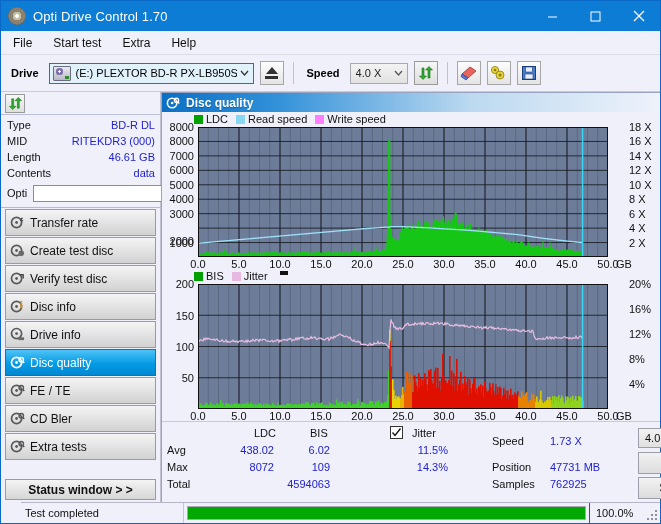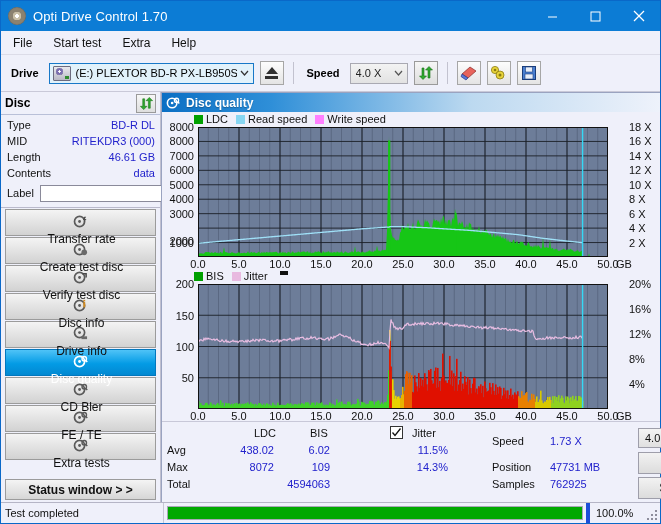--- a/index.html
+++ b/index.html
@@ -121,21 +121,21 @@
     background:radial-gradient(circle,#fff 0 16%,#ffffcc 18% 34%,#d9d96a 36% 74%,#f2f2b0 76% 88%,#a8a84a 90% 100%);
     border:1px solid #8a8a3a;box-sizing:border-box;
   }
 
   
   .nav{padding:0;margin:0;}
   .nav-item{
     height:27px;margin:1px 4px 0 4px;display:flex;align-items:center;
     background:linear-gradient(#f4f4f4,#d2d2d2);
     border:1px solid #9b9b9b;box-sizing:border-box;
-    font-size:12px;color:#111;flex-direction:column;
+    font-size:12px;color:#111;
   }
   .nav-item.active{
     background:linear-gradient(#4fc3f7,#039be5 55%,#0288d1);
     border:1px solid #0277bd;color:#fff;
   }
   .nav-ico{width:22px;flex:0 0 22px;display:flex;align-items:center;justify-content:center;}
   .nav-label{padding-left:2px;}
   .nav-spacer{flex:1;}
   .status-win-btn{
     height:21px;margin:3px 4px 2px 4px;border:1px solid #9b9b9b;
@@ -188,28 +188,28 @@
   }
   .btn-start{
     position:absolute;left:6px;width:92px;height:22px;
     background:linear-gradient(#f2f2f2,#dcdcdc);border:1px solid #9e9eaa;box-sizing:border-box;
     display:flex;align-items:center;justify-content:center;font-size:12px;color:#111;
   }
 
   
   .statusbar{
     height:20px;flex:0 0 20px;display:flex;align-items:stretch;background:#eff0fa;
-    border-top:1px solid #b5b5c6;font-size:11px;
+    border-top:1px solid #b5b5c6;font-size:11px;margin-left:20px;
   }
   .sb-text{width:158px;flex:0 0 158px;display:flex;align-items:center;padding-left:4px;color:#111;
            border-right:1px solid #c6c6d4;}
   .sb-prog-wrap{flex:1;display:flex;align-items:center;padding:2px 3px;}
   .sb-prog{flex:1;height:14px;background:#e8e8ee;border:1px solid #a8a8b6;box-sizing:border-box;position:relative;}
   .sb-prog-fill{position:absolute;left:0;top:0;bottom:0;background:#00a800;}
-  .sb-pct{width:64px;flex:0 0 64px;display:flex;align-items:center;padding-left:6px;border-left:4px solid #1d4ed8;color:#111;}
+  .sb-pct{width:64px;flex:0 0 64px;display:flex;align-items:center;padding-left:6px;border-left:1px solid #1d4ed8;color:#111;}
   .sb-time{width:96px;flex:0 0 96px;display:flex;align-items:center;justify-content:flex-end;padding-right:14px;border-left:1px solid #c6c6d4;color:#111;}
   .grip{position:absolute;right:2px;bottom:2px;width:12px;height:12px;}
   .grip i{position:absolute;width:2px;height:2px;background:#8d8d9c;}
 </style>
 </head>
 <body>
 
 <div class="app">
 
   <div class="titlebar">
@@ -298,21 +298,20 @@
       </svg>
     </div>
   </div>
 
   <div class="body">
 
     <div class="sidebar">
 
       <div class="disc-panel">
         <div class="disc-head">
-          <span class="disc-head-title">Disc</span>
           <span class="refresh-btn">
             <svg width="15" height="15" viewBox="0 0 16 16">
               <path d="M4 3 L4 11 L1.5 11 L5 14.5 L8.5 11 L6 11 L6 3 Z" fill="#2faa2f" stroke="#177017" stroke-width=".6"></path>
               <path d="M12 13 L12 5 L14.5 5 L11 1.5 L7.5 5 L10 5 L10 13 Z" fill="#2faa2f" stroke="#177017" stroke-width=".6"></path>
             </svg>
           </span>
         </div>
         <div class="disc-rows">
           <div class="drow">
             <span class="dlabel">Type</span>
@@ -324,21 +323,21 @@
           </div>
           <div class="drow">
             <span class="dlabel">Length</span>
             <span class="dval">46.61 GB</span>
           </div>
           <div class="drow">
             <span class="dlabel">Contents</span>
             <span class="dval">data</span>
           </div>
           <div class="label-row">
-            <span class="dlabel">Label</span>
+            <span class="dlabel">Opti</span>
             <input class="label-input" type="text" value="" placeholder="" style="">
             <span class="disc-btn">
               <span class="cd-ico"></span>
             </span>
           </div>
         </div>
       </div>
 
       <div class="nav">
         <div class="nav-item">
@@ -405,32 +404,32 @@
         </div>
         <div class="nav-item">
           <span class="nav-ico">
             <svg width="15" height="15" viewBox="0 0 16 16">
                 <circle cx="7" cy="8" r="5.4" fill="none" stroke="#5a5a5a" stroke-width="1.8"></circle>
                 <circle cx="7" cy="8" r="1.5" fill="#5a5a5a"></circle>
                 <circle cx="12" cy="5" r="2.4" fill="none" stroke="#5a5a5a" stroke-width="1.5"></circle>
                 <line x1="13.4" y1="6.6" x2="15.2" y2="8.6" stroke="#5a5a5a" stroke-width="1.6"></line>
               </svg>
           </span>
-          <span class="nav-label">CD Bler</span>
+          <span class="nav-label">FE / TE</span>
         </div>
         <div class="nav-item">
           <span class="nav-ico">
             <svg width="15" height="15" viewBox="0 0 16 16">
                 <circle cx="7" cy="8" r="5.4" fill="none" stroke="#5a5a5a" stroke-width="1.8"></circle>
                 <circle cx="7" cy="8" r="1.5" fill="#5a5a5a"></circle>
                 <circle cx="12" cy="5" r="2.4" fill="none" stroke="#5a5a5a" stroke-width="1.5"></circle>
                 <line x1="13.4" y1="6.6" x2="15.2" y2="8.6" stroke="#5a5a5a" stroke-width="1.6"></line>
               </svg>
           </span>
-          <span class="nav-label">FE / TE</span>
+          <span class="nav-label">CD Bler</span>
         </div>
         <div class="nav-item">
           <span class="nav-ico">
             <svg width="15" height="15" viewBox="0 0 16 16">
                 <circle cx="7" cy="8" r="5.4" fill="none" stroke="#5a5a5a" stroke-width="1.8"></circle>
                 <circle cx="7" cy="8" r="1.5" fill="#5a5a5a"></circle>
                 <circle cx="12" cy="5" r="2.4" fill="none" stroke="#5a5a5a" stroke-width="1.5"></circle>
                 <line x1="13.4" y1="6.6" x2="15.2" y2="8.6" stroke="#5a5a5a" stroke-width="1.6"></line>
               </svg>
           </span>

